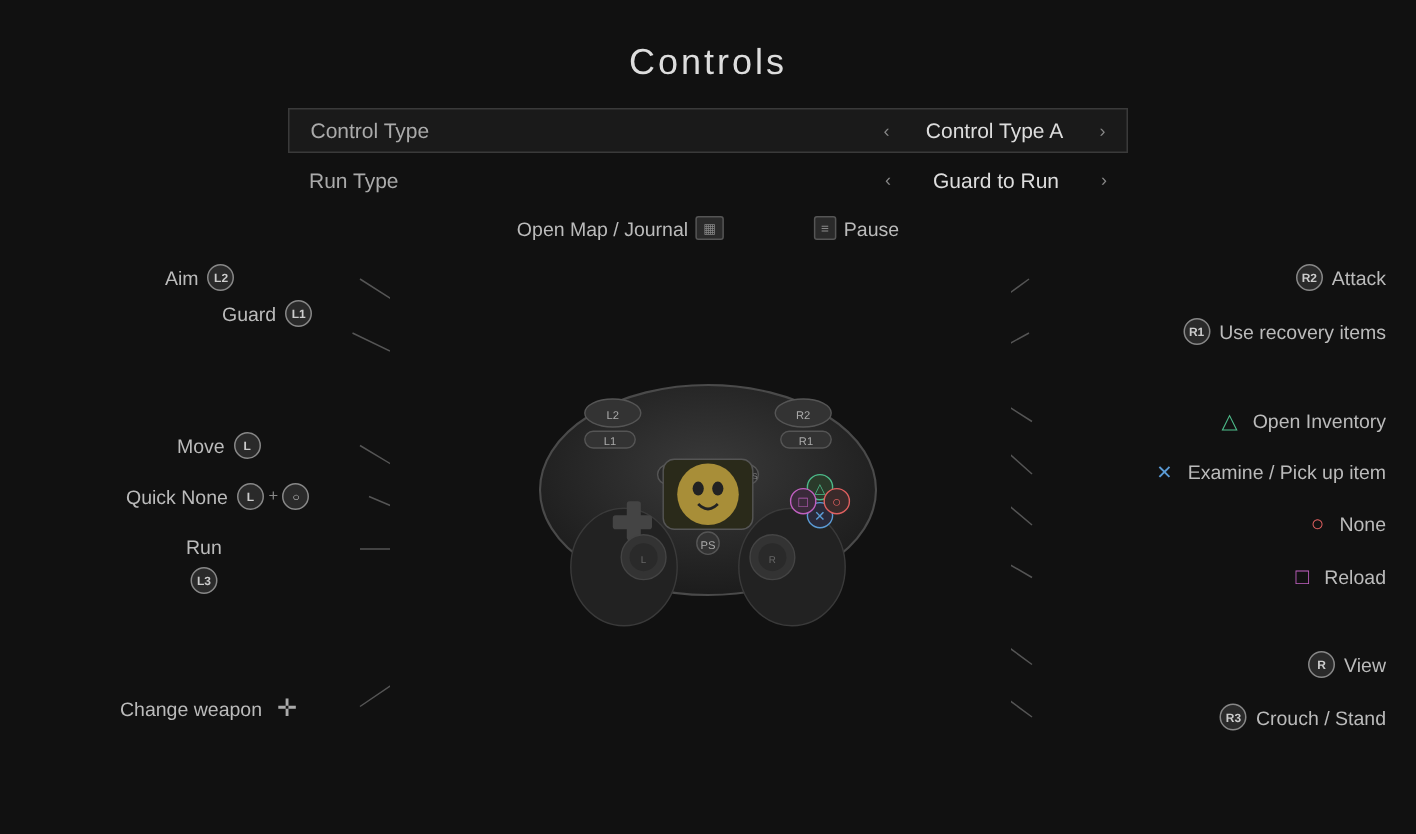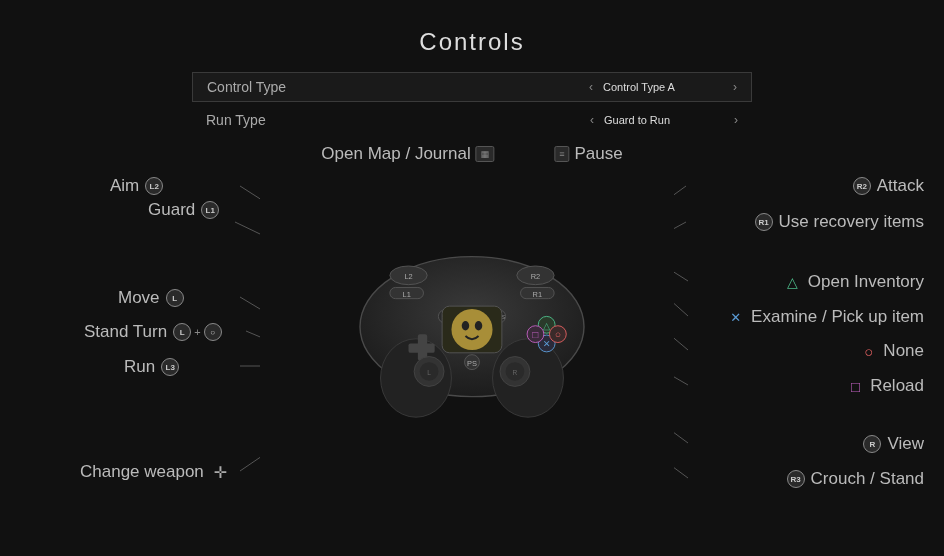--- a/index.html
+++ b/index.html
@@ -49,23 +49,23 @@
 
     .control-row-arrow-left {
       color: #888;
       font-size: 12px;
       margin-left: auto;
       margin-right: 10px;
     }
 
     .control-row-value {
       color: #dddddd;
-      font-size: 11px;
+      font-size: 14px;
       min-width: 120px;
-      text-align: left;
+      text-align: center;
     }
 
     .control-row-arrow-right {
       color: #888;
       font-size: 12px;
       margin-left: 10px;
     }
 
     
     .main-area {
@@ -105,21 +105,21 @@
     .label-item {
       display: flex;
       align-items: center;
       gap: 6px;
       position: absolute;
       white-space: nowrap;
     }
 
     .label-text {
       color: #bbbbbb;
-      font-size: 17px;
+      font-size: 13px;
     }
 
     .btn-badge {
       display: inline-flex;
       align-items: center;
       justify-content: center;
       width: 22px;
       height: 22px;
       border-radius: 50%;
       border: 1px solid #888;
@@ -185,29 +185,29 @@
       <span class="label-text">Guard</span>
       <span class="btn-badge small">L1</span>
     </div>
 
     <div class="label-item" style="top:144px; left:88px;">
       <span class="label-text">Move</span>
       <span class="btn-badge small" style="border-radius:50%;width:18px;height:18px;font-size:8px;">L</span>
     </div>
 
     <div class="label-item" style="top:178px; left:54px;">
-      <span class="label-text">Stand Turn</span>
+      <span class="label-text">Quick None</span>
       <div class="combined-badge">
         <span class="btn-badge small">L</span>
         <span class="plus-sign">+</span>
         <span class="btn-badge small">○</span>
       </div>
     </div>
 
-    <div class="label-item" style="top:213px; left:94px;">
+    <div class="label-item" style="top:213px; left:94px;flex-direction:column;">
       <span class="label-text">Run</span>
       <span class="btn-badge small">L3</span>
     </div>
 
     <div class="label-item" style="top:318px; left:50px;justify-content:flex-end;">
       <span class="label-text">Change weapon</span>
       <span style="color:#aaa;font-size:16px;margin-left:4px;">✛</span>
     </div>
 
     <svg style="position:absolute;top:0;left:0;width:100%;height:100%;pointer-events:none;">

